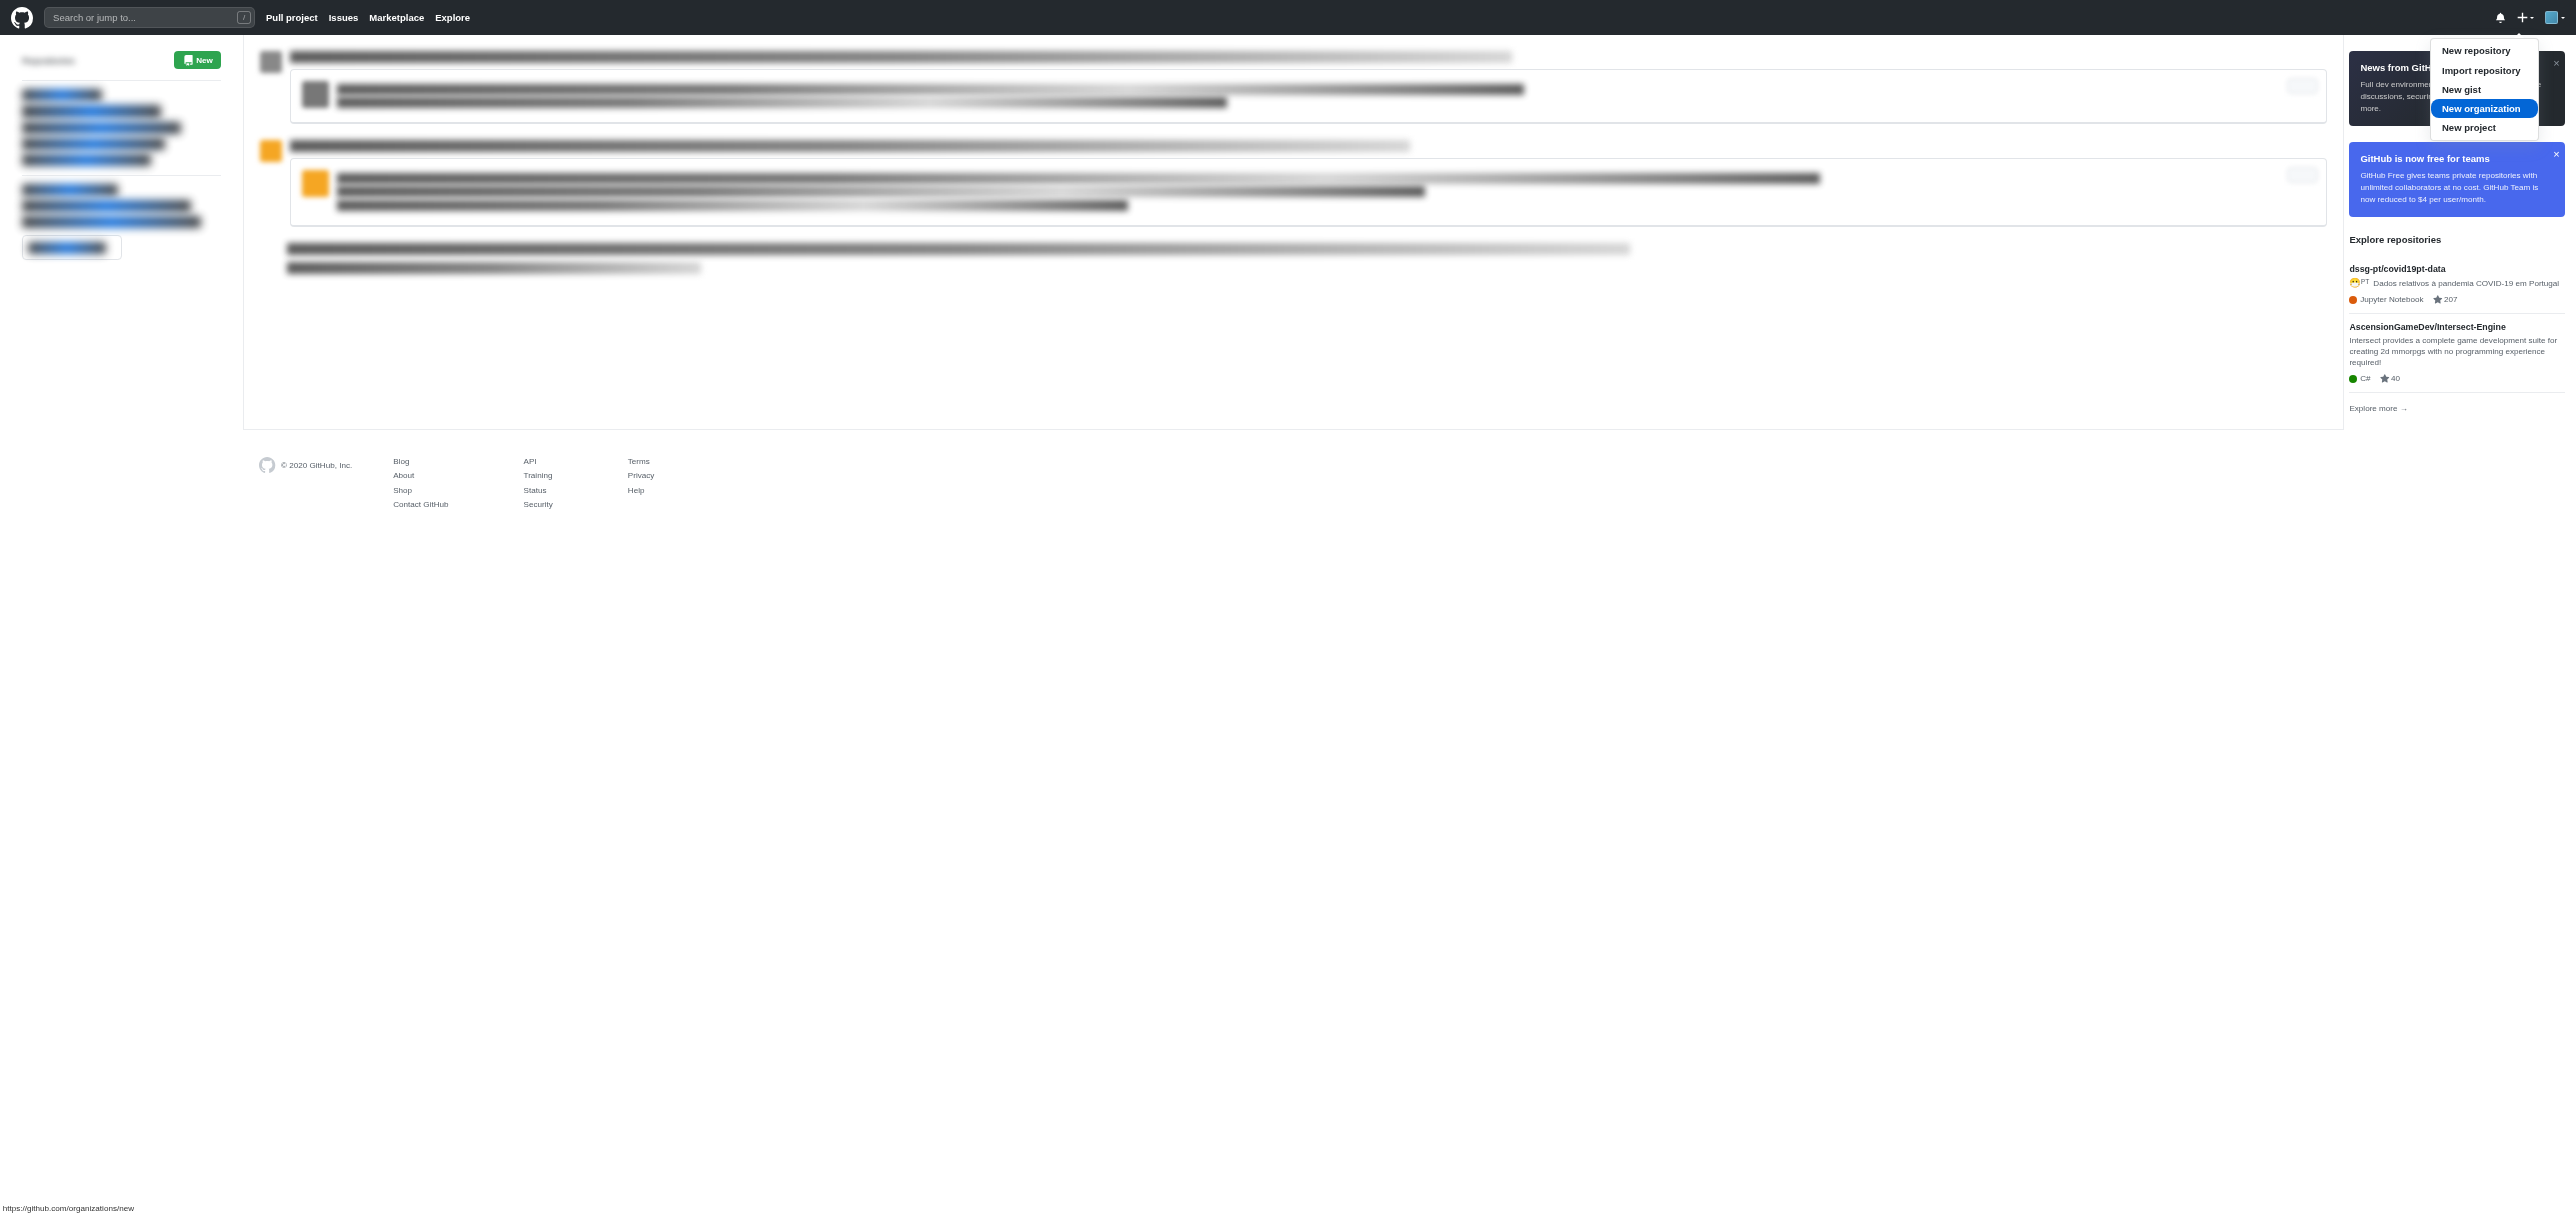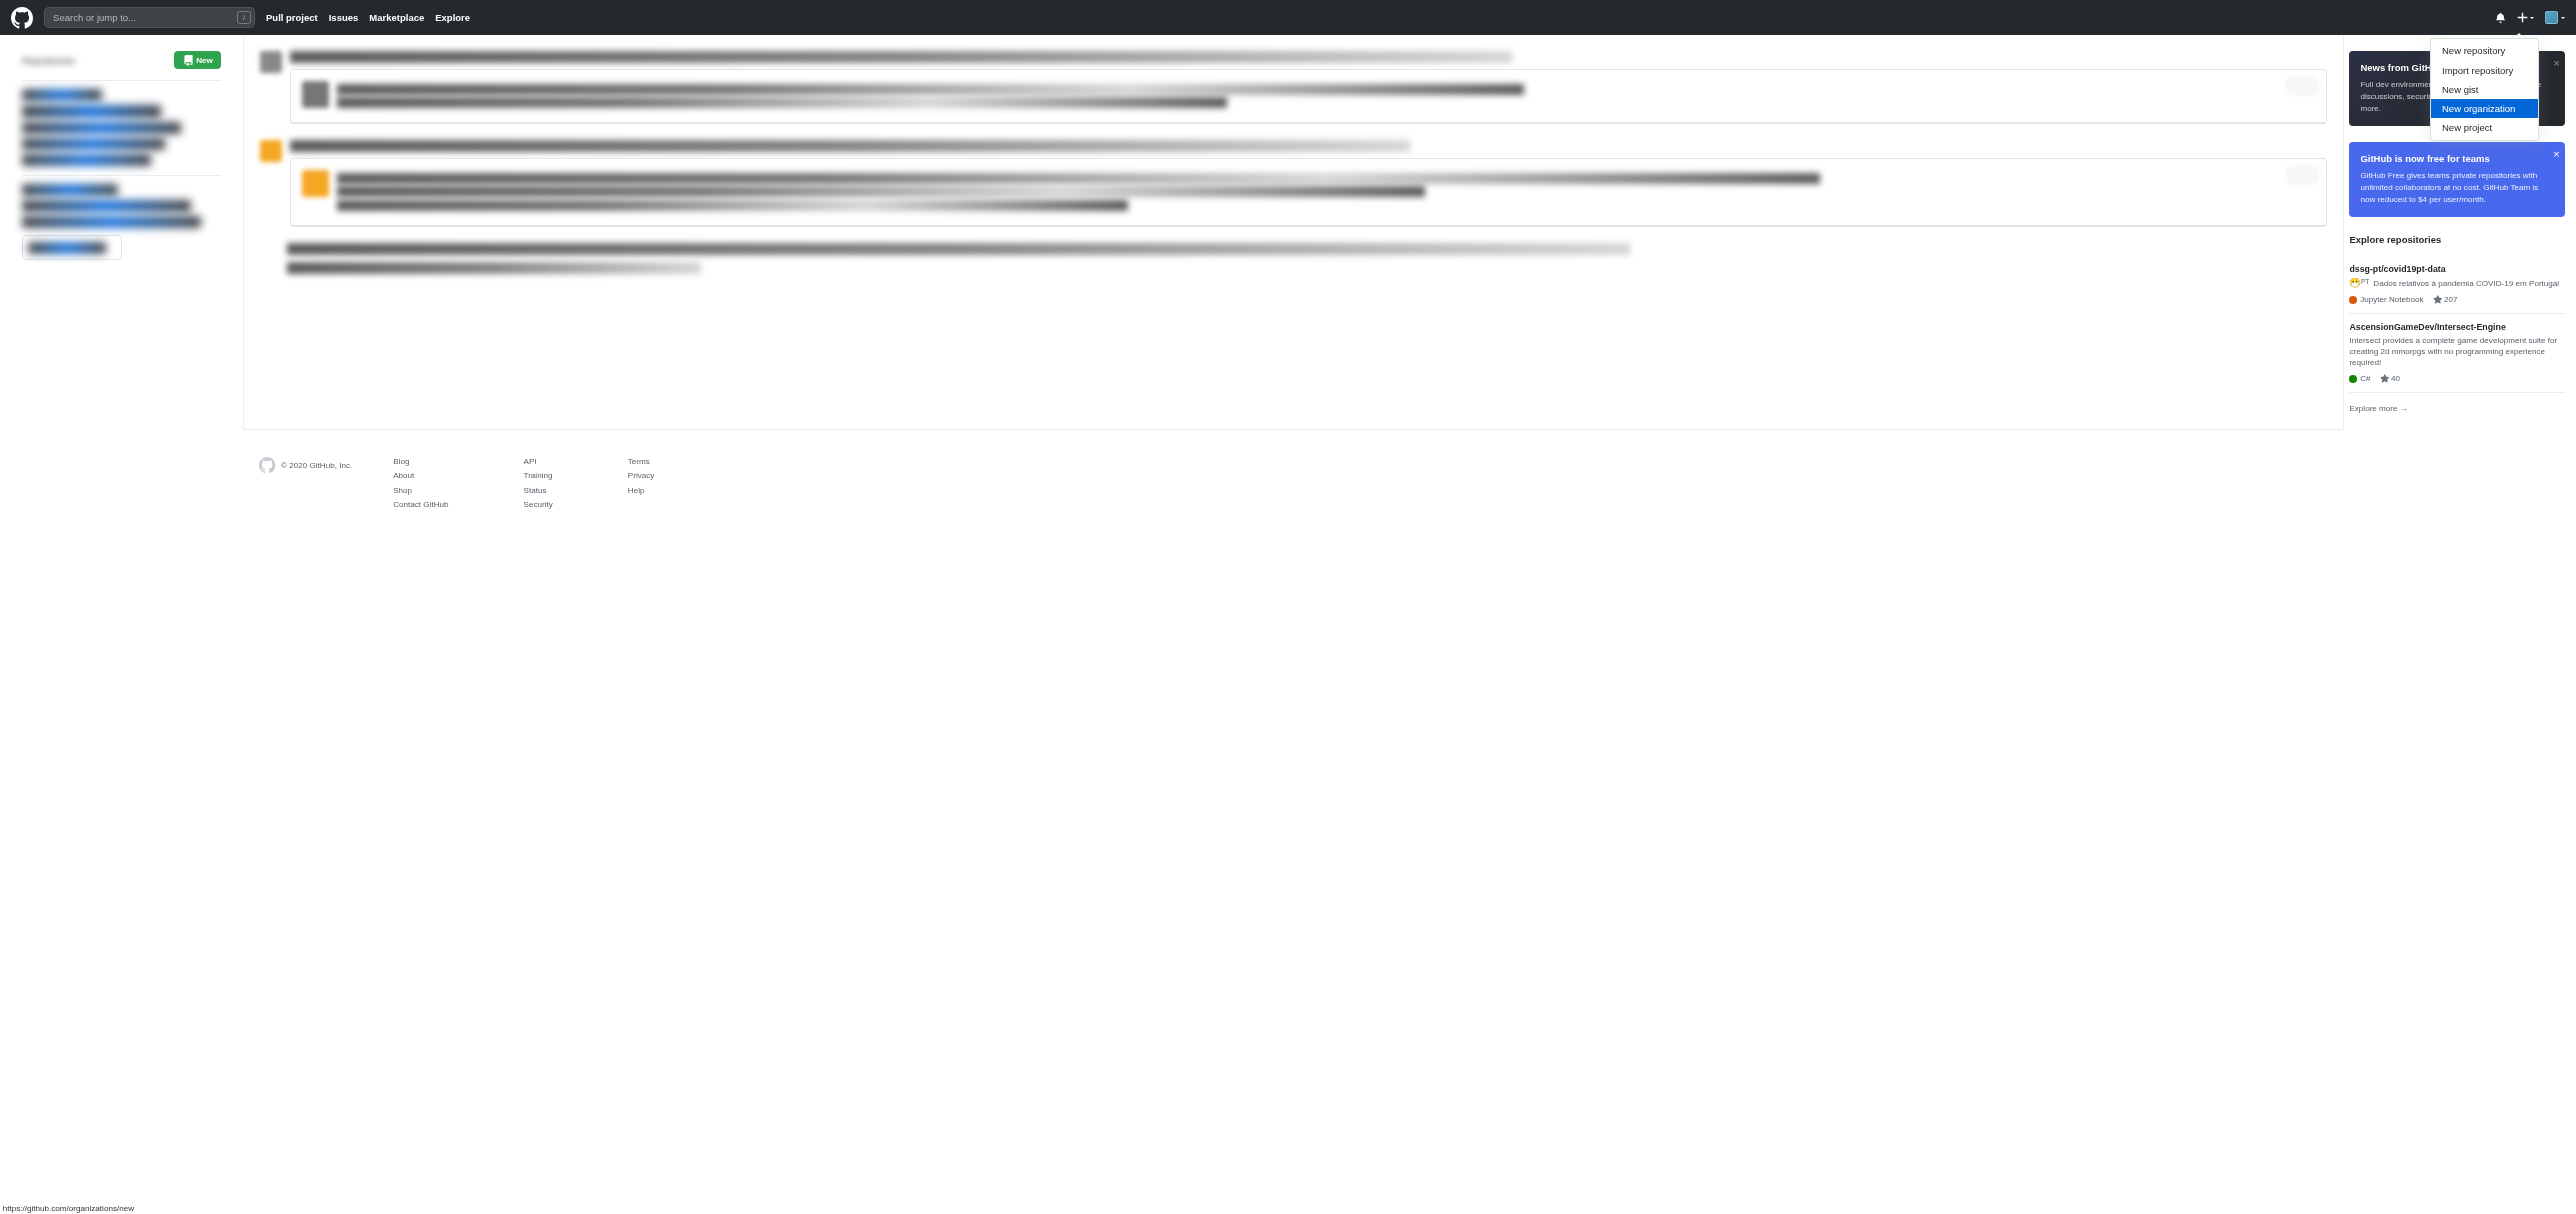--- a/index.html
+++ b/index.html
@@ -61,39 +61,41 @@
   position: absolute;
   top: 27px;
   right: 26px;
   background: #fff;
   border: 0.7px solid rgba(27,31,35,0.15);
   border-radius: 4.1px;
   box-shadow: 0 5.4px 16.3px rgba(140,149,159,0.2);
   min-width: 109px;
   z-index: 100;
   padding: 2.7px 0;
+  font-weight: bold;
 }
 .dropdown::before {
   content: "";
   position: absolute;
   top: -5.4px;
   right: 13.6px;
   border-left: 5.4px solid transparent;
   border-right: 5.4px solid transparent;
   border-bottom: 5.4px solid #fff;
 }
 .dropdown-item {
   padding: 4.1px 11px;
   color: #24292e;
   cursor: pointer;
   font-size: 9.5px;
 }
 .dropdown-item.highlighted {
   background: #0366d6;
   color: #fff;
+  border-radius: 8px;
 }
 .layout { display: flex; max-width: 100%; }
 .sidebar-left {
   width: 243px;
   padding: 16.3px 22px;
   background: #fff;
 }
 .sidebar-row1 { display: flex; justify-content: space-between; align-items: center; margin-bottom: 11px; }
 .blur-text { filter: blur(3.4px); pointer-events: none; user-select: none; }
 .new-btn {

